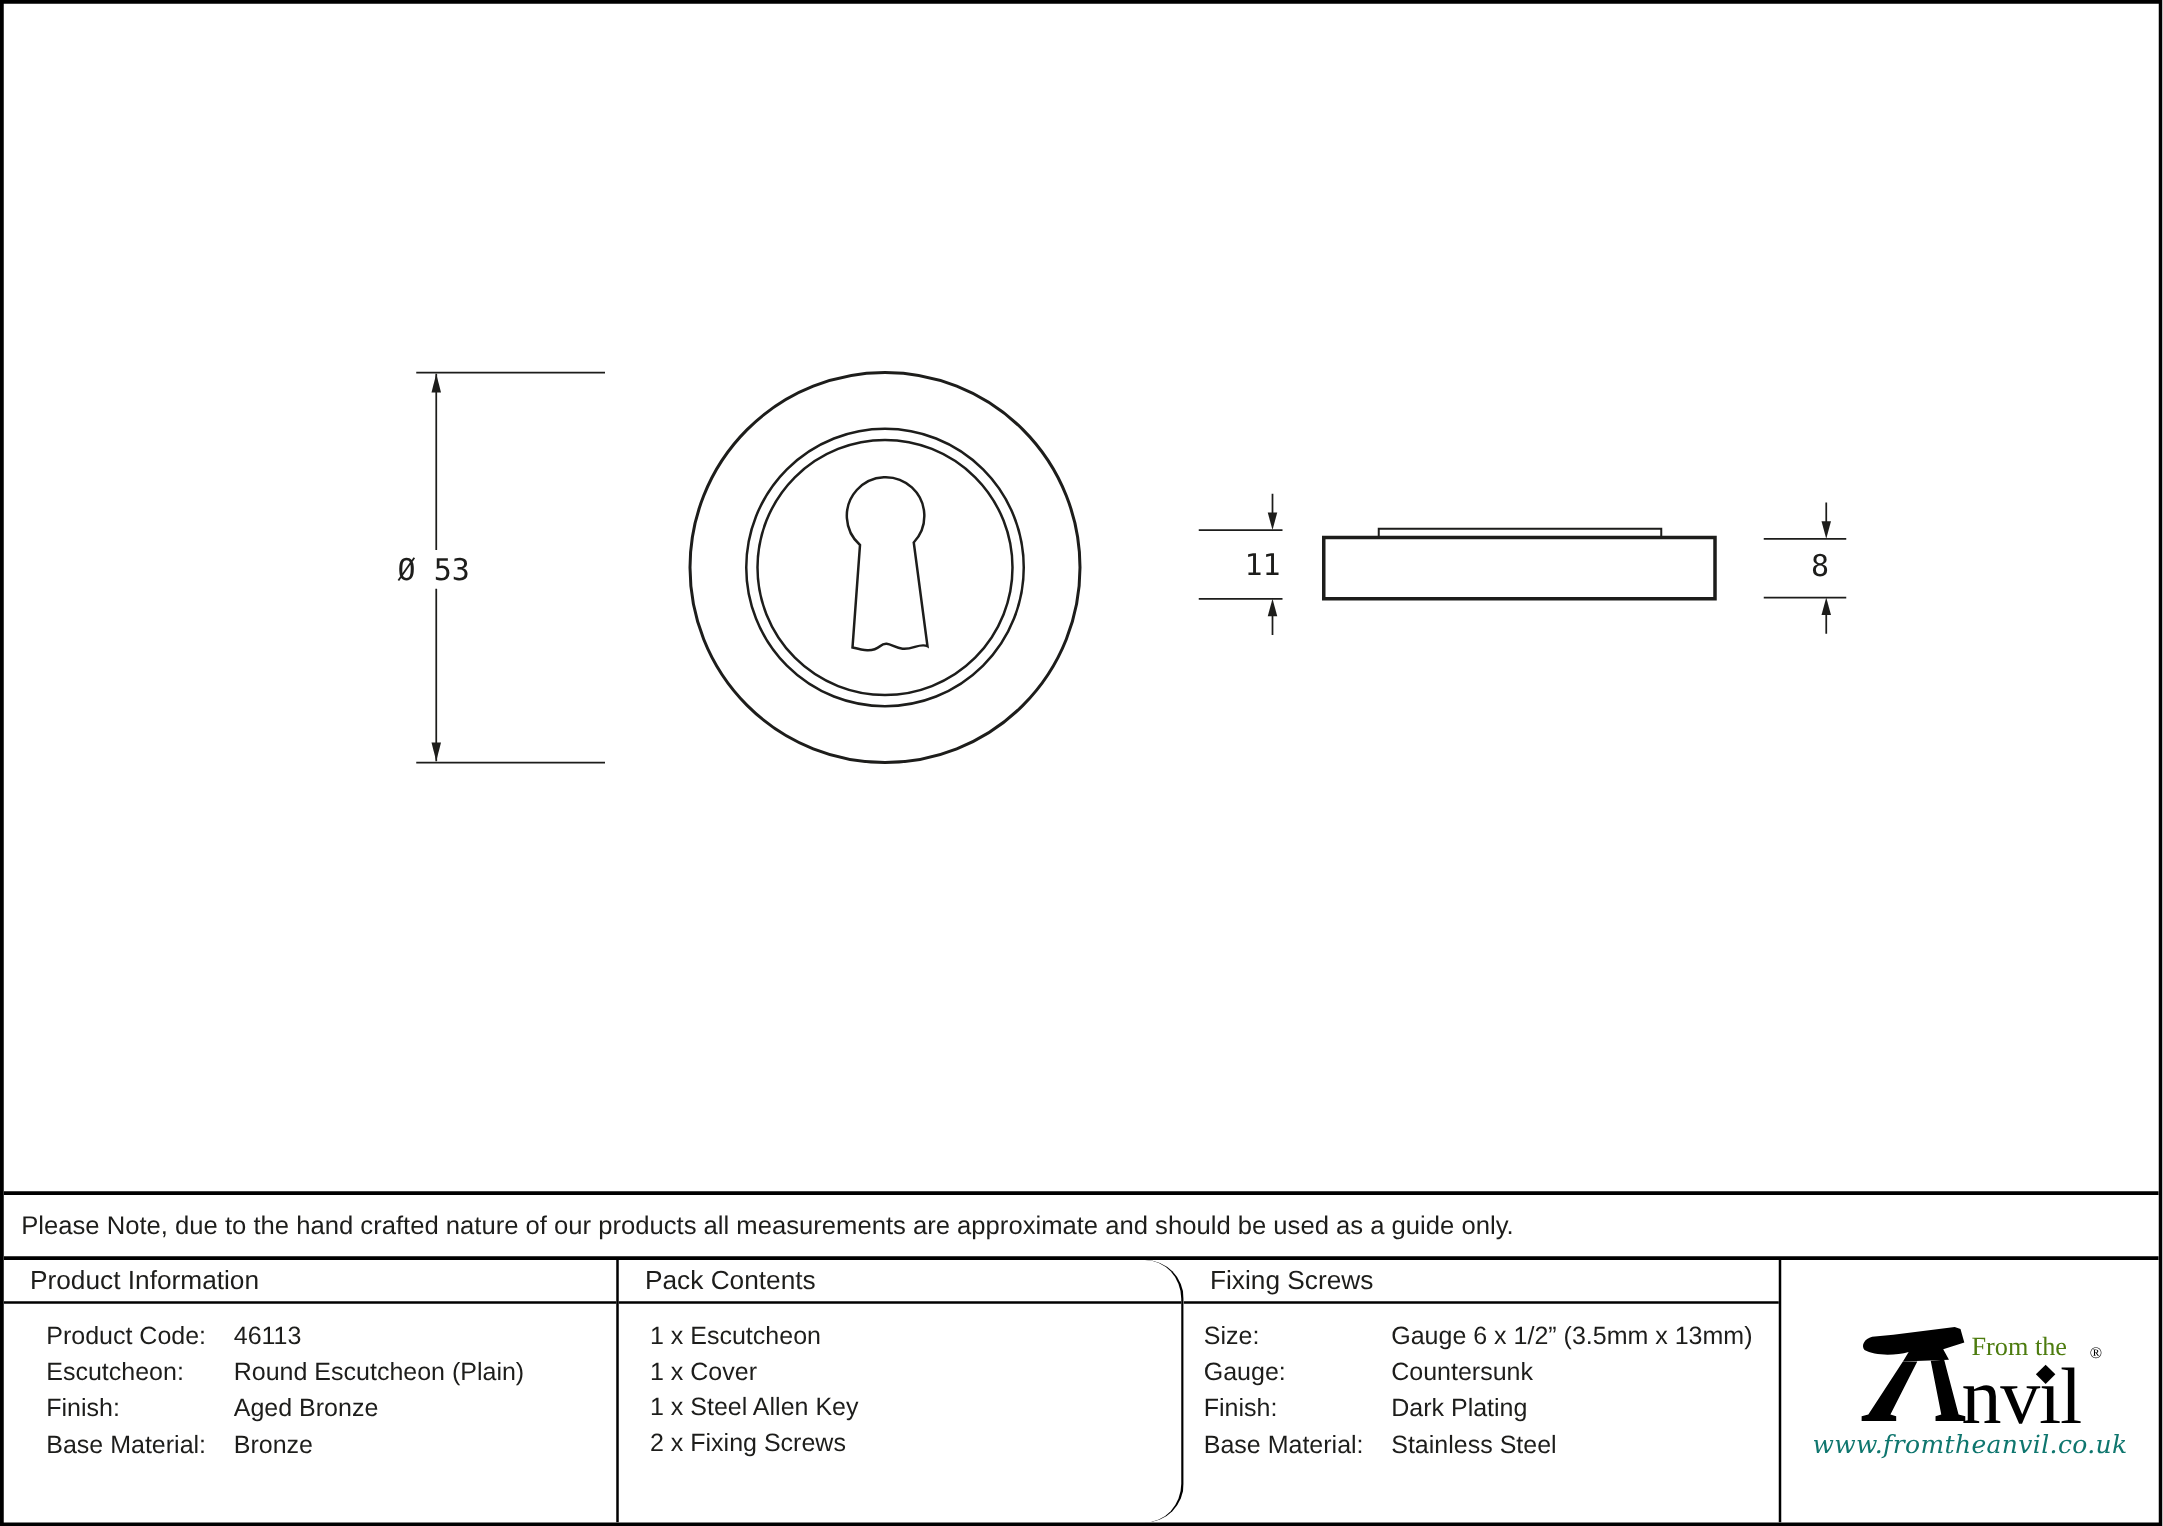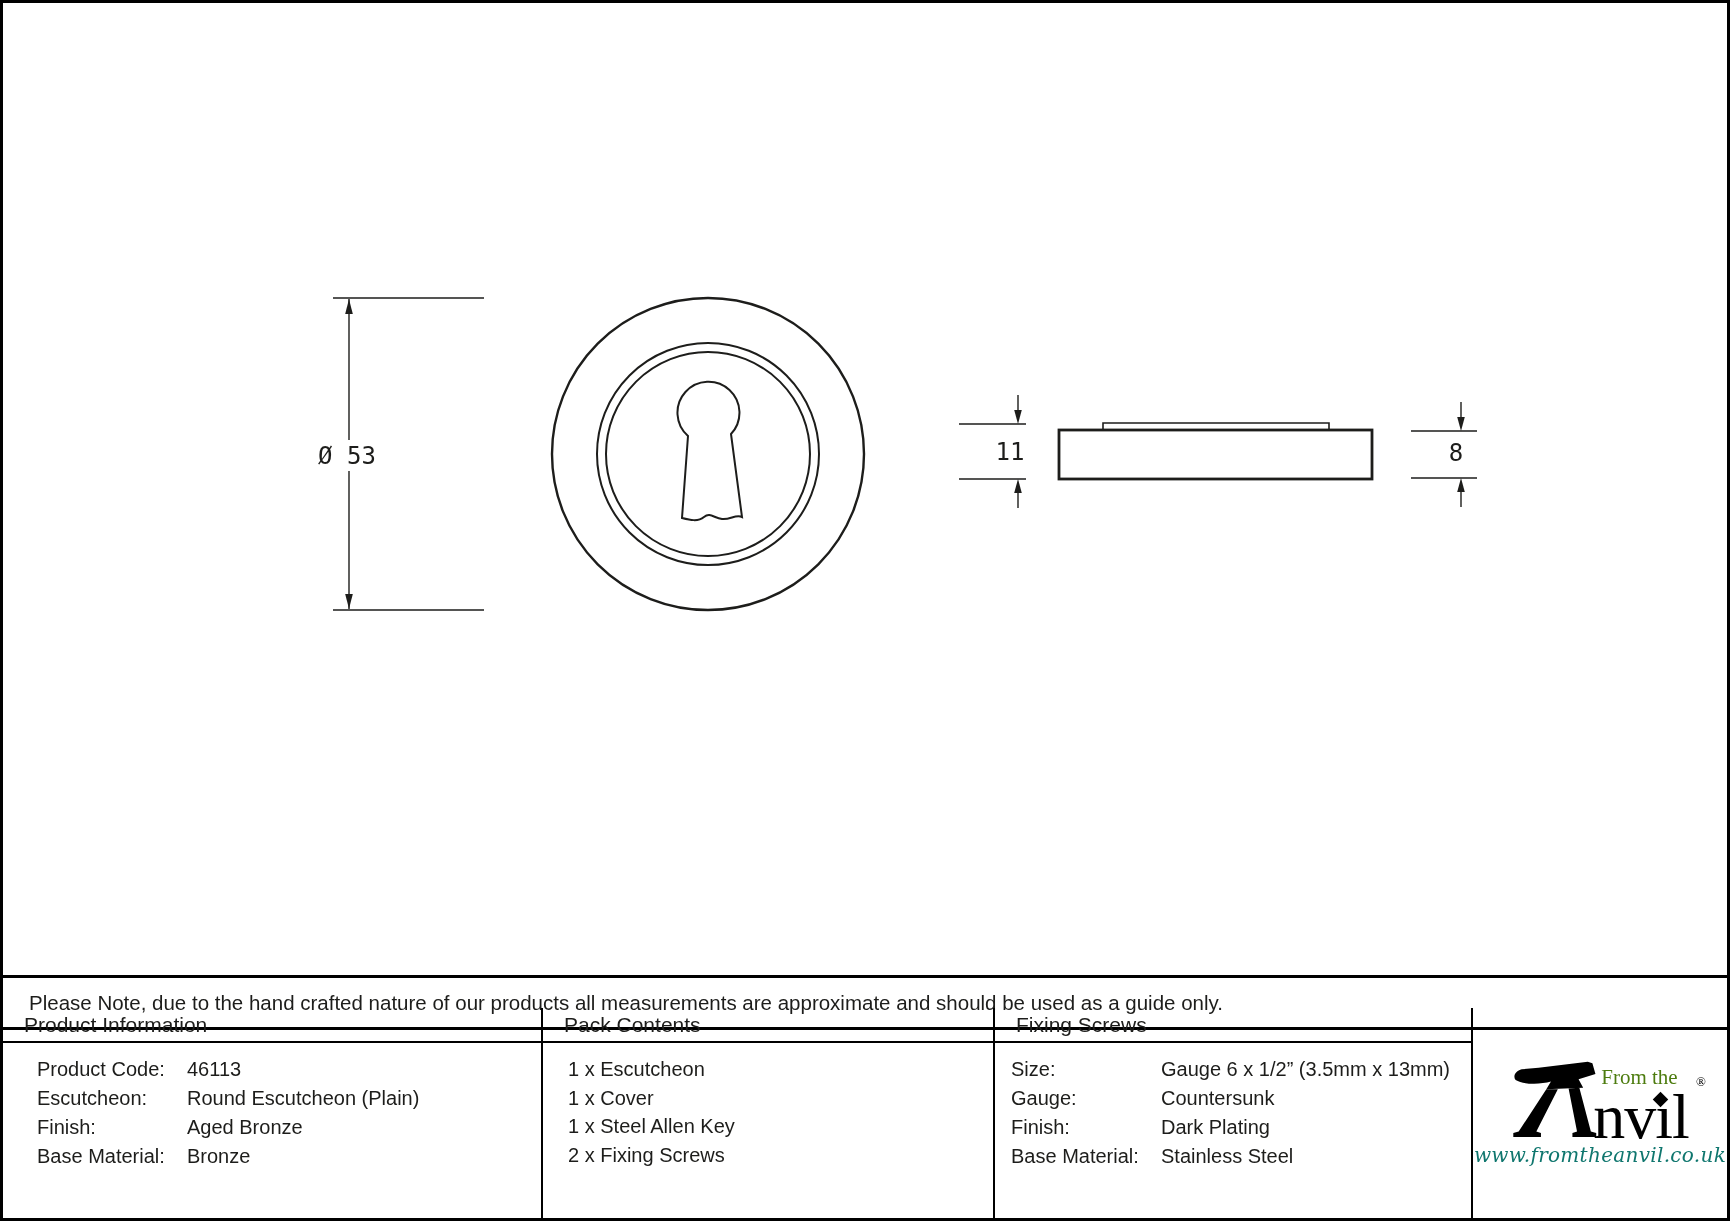--- a/index.html
+++ b/index.html
@@ -13,28 +13,28 @@
   svg.drawing .med   { stroke:#1d1d1b; stroke-width:2;   fill:none; }
   svg.drawing .thick { stroke:#1d1d1b; stroke-width:2.8; fill:#ffffff; }
   svg.drawing .outer { stroke:#1d1d1b; stroke-width:2.4; fill:none; }
   svg.drawing .lip   { stroke:#1d1d1b; stroke-width:1.6; fill:none; }
   svg.drawing .arrow { fill:#1d1d1b; stroke:none; }
   svg.drawing .dim-text {
     font-family:"DejaVu Sans Mono", monospace; font-size:24px;
     fill:#1d1d1b; stroke:none;
   }
   .note {
-    position:absolute; left:0; right:0; top:972px; height:55px; box-sizing:border-box;
+    position:absolute; left:0; right:0; top:950px; height:55px; box-sizing:border-box;
     border-top:3px solid #000; border-bottom:3px solid #000;
-    display:flex; align-items:center; padding-left:26px; font-size:20.5px;
+    display:flex; align-items:center; padding-left:14px; font-size:20.5px;
   }
   .spec { position:absolute; left:0; right:0; top:1005px; bottom:0; display:flex; }
   .col { box-sizing:border-box; }
-  .col-product { width:540px; border-right:2px solid #000; }
-  .col-pack    { width:452px; border-right:2px solid #000; }
+  .col-product { width:492px; border-right:2px solid #000; }
+  .col-pack    { width:452px; border-right:2px solid #000;border-radius:31px; }
   .col-screws  { width:478px; border-right:2px solid #000; }
   .col-logo    { flex:1; display:flex; align-items:center; justify-content:center; }
   .col-header {
     height:33px; border-bottom:2px solid #000; display:flex; align-items:center;
     padding-left:21px; font-size:21px;
   }
   .col-body { padding-top:12px; }
   .kv { display:flex; line-height:29px; font-size:20px; }
   .col-product .kv .k { width:150px; padding-left:34px; flex:none; }
   .col-screws  .kv .k { width:150px; padding-left:16px; flex:none; }

